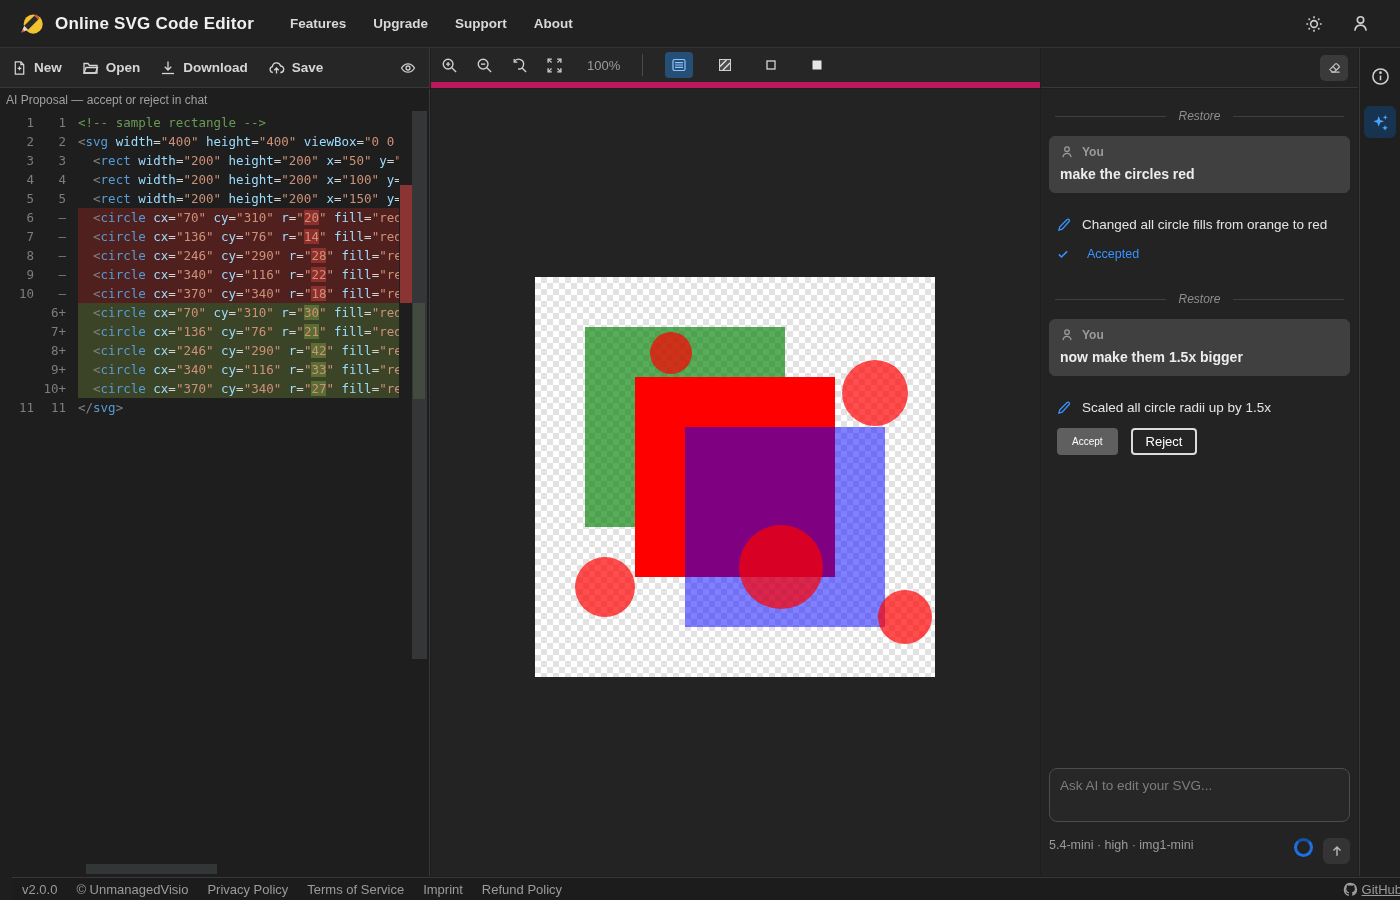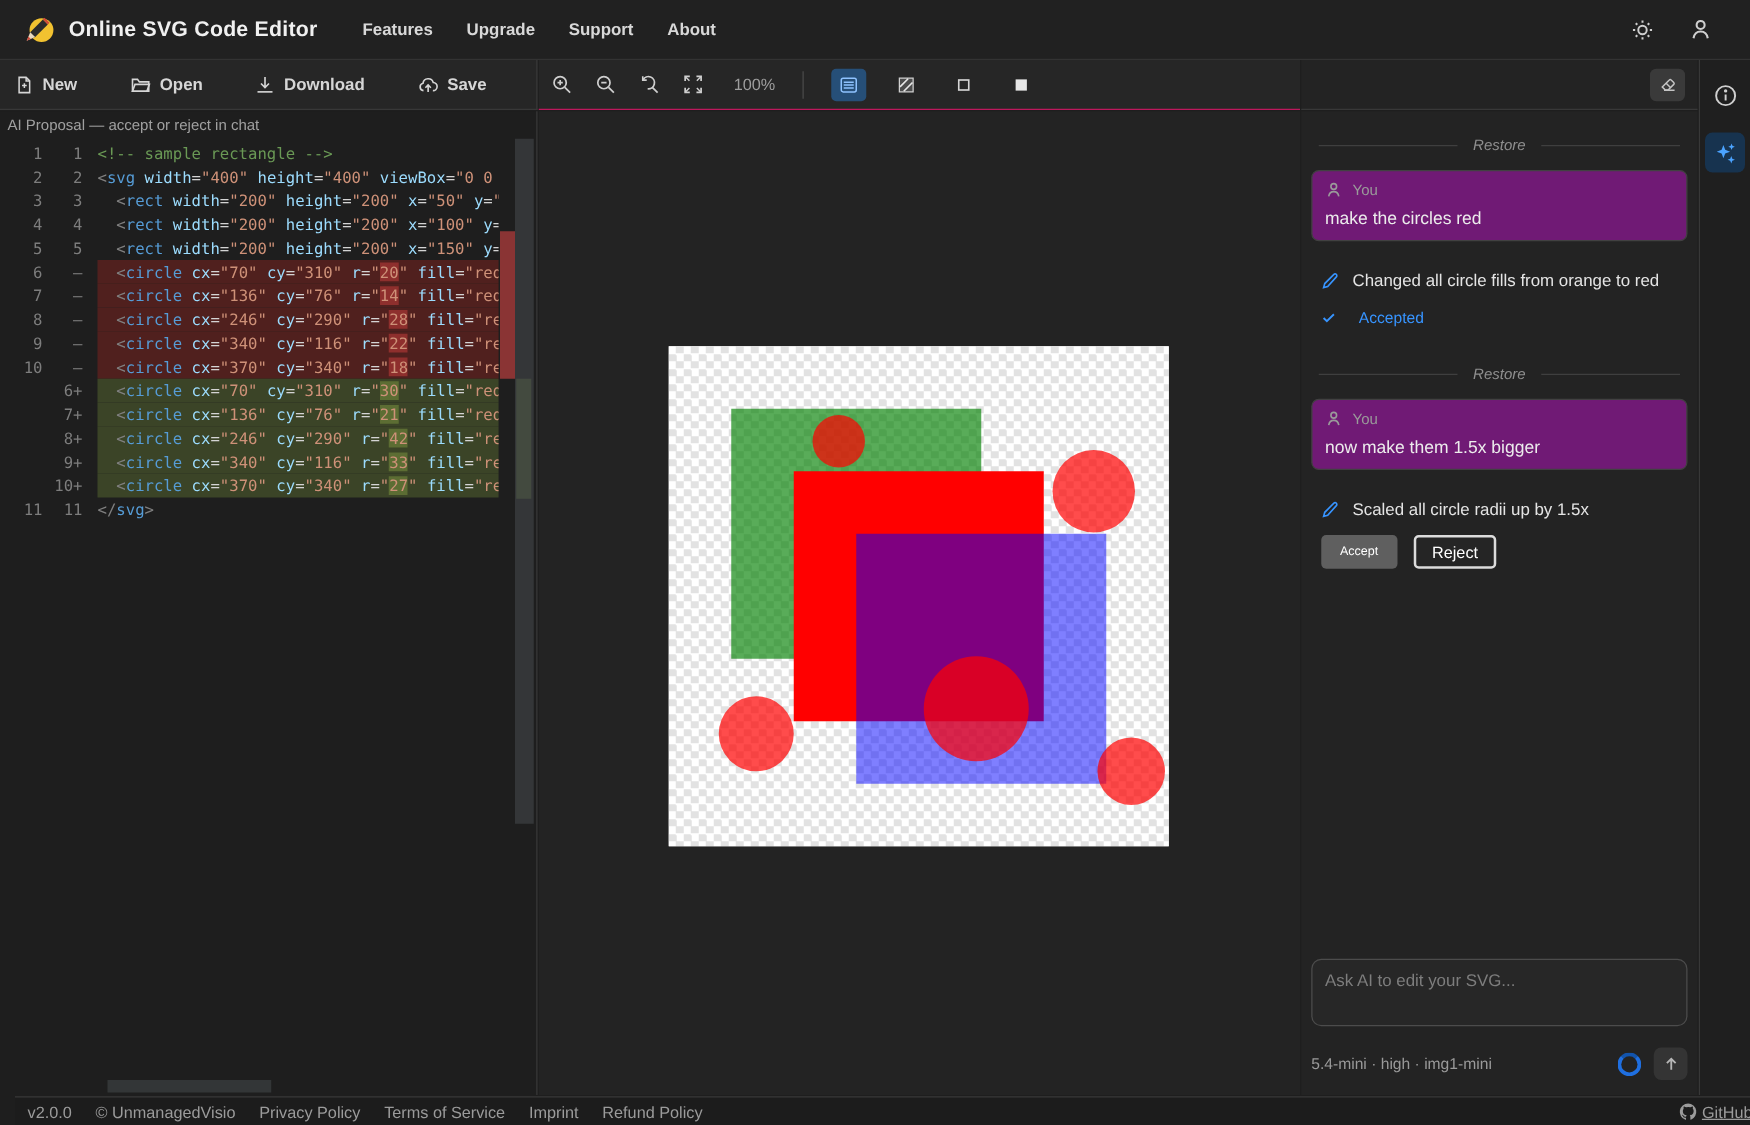--- a/index.html
+++ b/index.html
@@ -18,28 +18,28 @@
   .nav-title { color:#f0f0f0; font-size:17px; font-weight:bold; margin-left:10px; letter-spacing:.2px; }
   .nav-links { display:flex; gap:27px; margin-left:36px; }
   .nav-link { color:#d8d8d8; font-size:13.5px; font-weight:600; cursor:pointer; }
   .nav-right { margin-left:auto; display:flex; gap:28px; align-items:center; padding-right:12px; }
   .icon-btn { background:none; border:none; color:#cfcfcf; cursor:pointer; display:flex; align-items:center; justify-content:center; }
 
   
   .toolbar-left {
     position:absolute; top:48px; left:0; width:430px; height:40px;
     background:#262626; border-bottom:1px solid #383838; border-right:1px solid #383838;
-    display:flex; align-items:center; padding:0 12px; gap:42px;
+    display:flex; align-items:center; padding:0 12px; gap:20px;
   }
   .tb-btn { display:flex; align-items:center; gap:7px; background:none; border:none; color:#d6d6d6;
     font-family:"Liberation Sans",sans-serif; font-size:13.5px; font-weight:600; cursor:pointer; }
   .tb-eye { margin-left:auto; }
   .toolbar-canvas {
     position:absolute; top:48px; left:431px; width:609px; height:40px;
-    background:#262626; border-bottom:1px solid #be185d;
+    background:#262626; border-bottom:6px solid #be185d;
     display:flex; align-items:center; padding:0 10px; gap:18px;
   }
   .zoom-pct { color:#9d9d9d; font-size:13px; margin-left:6px; }
   .tb-sep { width:1px; height:22px; background:#4a4a4a; margin:0 4px; }
   .bg-toggle { width:28px; height:26px; border-radius:4px; background:none; border:none;
     display:flex; align-items:center; justify-content:center; cursor:pointer; }
   .bg-toggle.active { background:#264f78; }
   .chat-header {
     position:absolute; top:48px; left:1041px; width:317px; height:40px;
     background:#232323; border-bottom:1px solid #383838;
@@ -91,35 +91,35 @@
     background-image:conic-gradient(#e2e2e2 0deg 90deg, #ffffff 90deg 180deg, #e2e2e2 180deg 270deg, #ffffff 270deg 360deg);
     background-size:12px 12px;
   }
   .svg-canvas svg { display:block; width:400px; height:400px; }
 
   
   .chat { position:absolute; top:89px; left:1041px; width:317px; height:787px; background:#232323; }
   .chat-scroll { position:absolute; top:0; left:0; right:0; bottom:122px; overflow:hidden; padding:0 8px; }
   .divider { display:flex; align-items:center; gap:12px; color:#8f8f8f; font-size:12px; margin:20px 6px 0;font-style:italic; }
   .divider::before,.divider::after { content:""; flex:1; height:1px; background:#3f3f3f; }
-  .user-card { margin:13px 0 0; background:#701a75; border:1px solid #414141; border-radius:6px; padding:8px 10px 10px; }
+  .user-card { margin:13px 0 0; background:#404040; border:1px solid #414141; border-radius:6px; padding:8px 10px 10px;font-weight:bold; }
   .card-head { display:flex; gap:8px; align-items:center; color:#9a9a9a; font-size:12px; }
   .prompt { color:#ececec; font-size:14px; margin-top:7px; }
   .summary { display:flex; gap:10px; margin:24px 8px 0; color:#e4e4e4; font-size:13.5px; align-items:center; }
   .accepted { display:flex; gap:18px; margin:15px 8px 0; color:#3794ff; font-size:12.5px; align-items:center; }
   .actions { display:flex; gap:13px; margin:13px 8px 0; }
   .btn-accept { background:#5f5f5f; color:#fff; border:none; border-radius:4px; padding:6px 15px;
     font-family:"Liberation Sans",sans-serif; font-size:10px; cursor:pointer; }
   .btn-reject { background:#252525; color:#fff; border:2px solid #dcdcdc; border-radius:4px; padding:4px 13px;
     font-family:"Liberation Sans",sans-serif; font-size:13px; cursor:pointer; }
   .chat-input-area { position:absolute; bottom:0; left:0; right:0; padding:10px 8px 12px; }
   .chat-textarea { width:100%; height:54px; background:#272727; border:1px solid #4c4c4c; border-radius:8px;
     color:#d0d0d0; font-family:"Liberation Sans",sans-serif; font-size:13.5px; padding:9px 10px; resize:none; outline:none; }
   .chat-textarea::placeholder { color:#7d7d7d; }
-  .chat-status { display:flex; align-items:center; margin-top:12px; }
+  .chat-status { display:flex; margin-top:12px; }
   .model-info { color:#9a9a9a; font-size:12.5px; }
   .spinner { margin-left:auto; width:19px; height:19px; border-radius:50%;
     border:3px solid #1f6fe0; border-top-color:#1254ad; }
   .send-btn { margin-left:10px; width:27px; height:26px; border-radius:6px; background:#343434; border:none;
     color:#b5b5b5; display:flex; align-items:center; justify-content:center; cursor:pointer; }
 
   
   .footer {
     position:absolute; top:877px; left:12px; width:1400px; height:23px;
     background:#1c1c1c; border-top:1px solid #383838;

